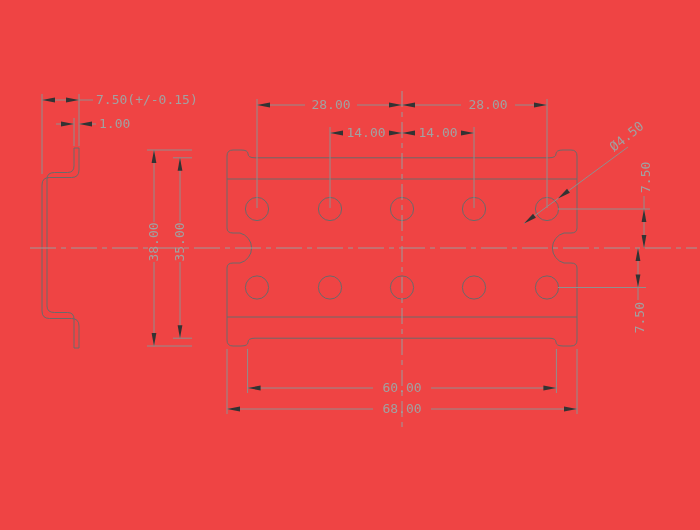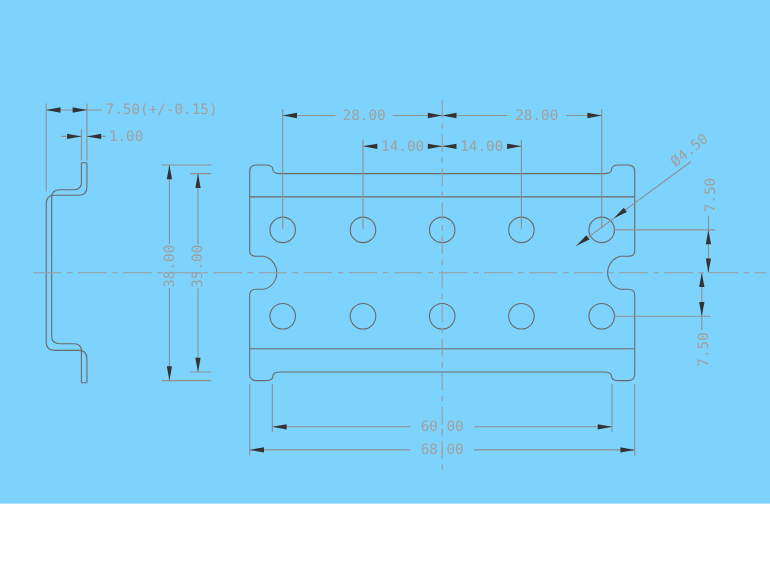--- a/index.html
+++ b/index.html
@@ -1,16 +1,16 @@
 <!DOCTYPE html>
 <html><head>
 <meta charset="utf-8">
 <style>
   html,body{margin:0;padding:0;background:#ffffff;}
-  .page{width:700px;height:458px;background:#7dd3fc;position:relative;overflow:hidden;}
+  .page{width:700px;height:530px;background:#ef4444;position:relative;overflow:hidden;}
   svg{display:block;}
   .g-ol{fill:none;stroke-width:1;}
   .g-dl{fill:none;stroke-width:1;}
   .g-cl{fill:none;stroke-width:1;}
   .g-cl .cl-h{stroke-dasharray:26 5 5 5;}
   .g-cl .cl-v{stroke-dasharray:16 5 5 5;}
   .g-tx text{font-family:"DejaVu Sans Mono","Liberation Mono",monospace;font-size:13px;letter-spacing:0px;}
 </style>
 </head>
 <body>

